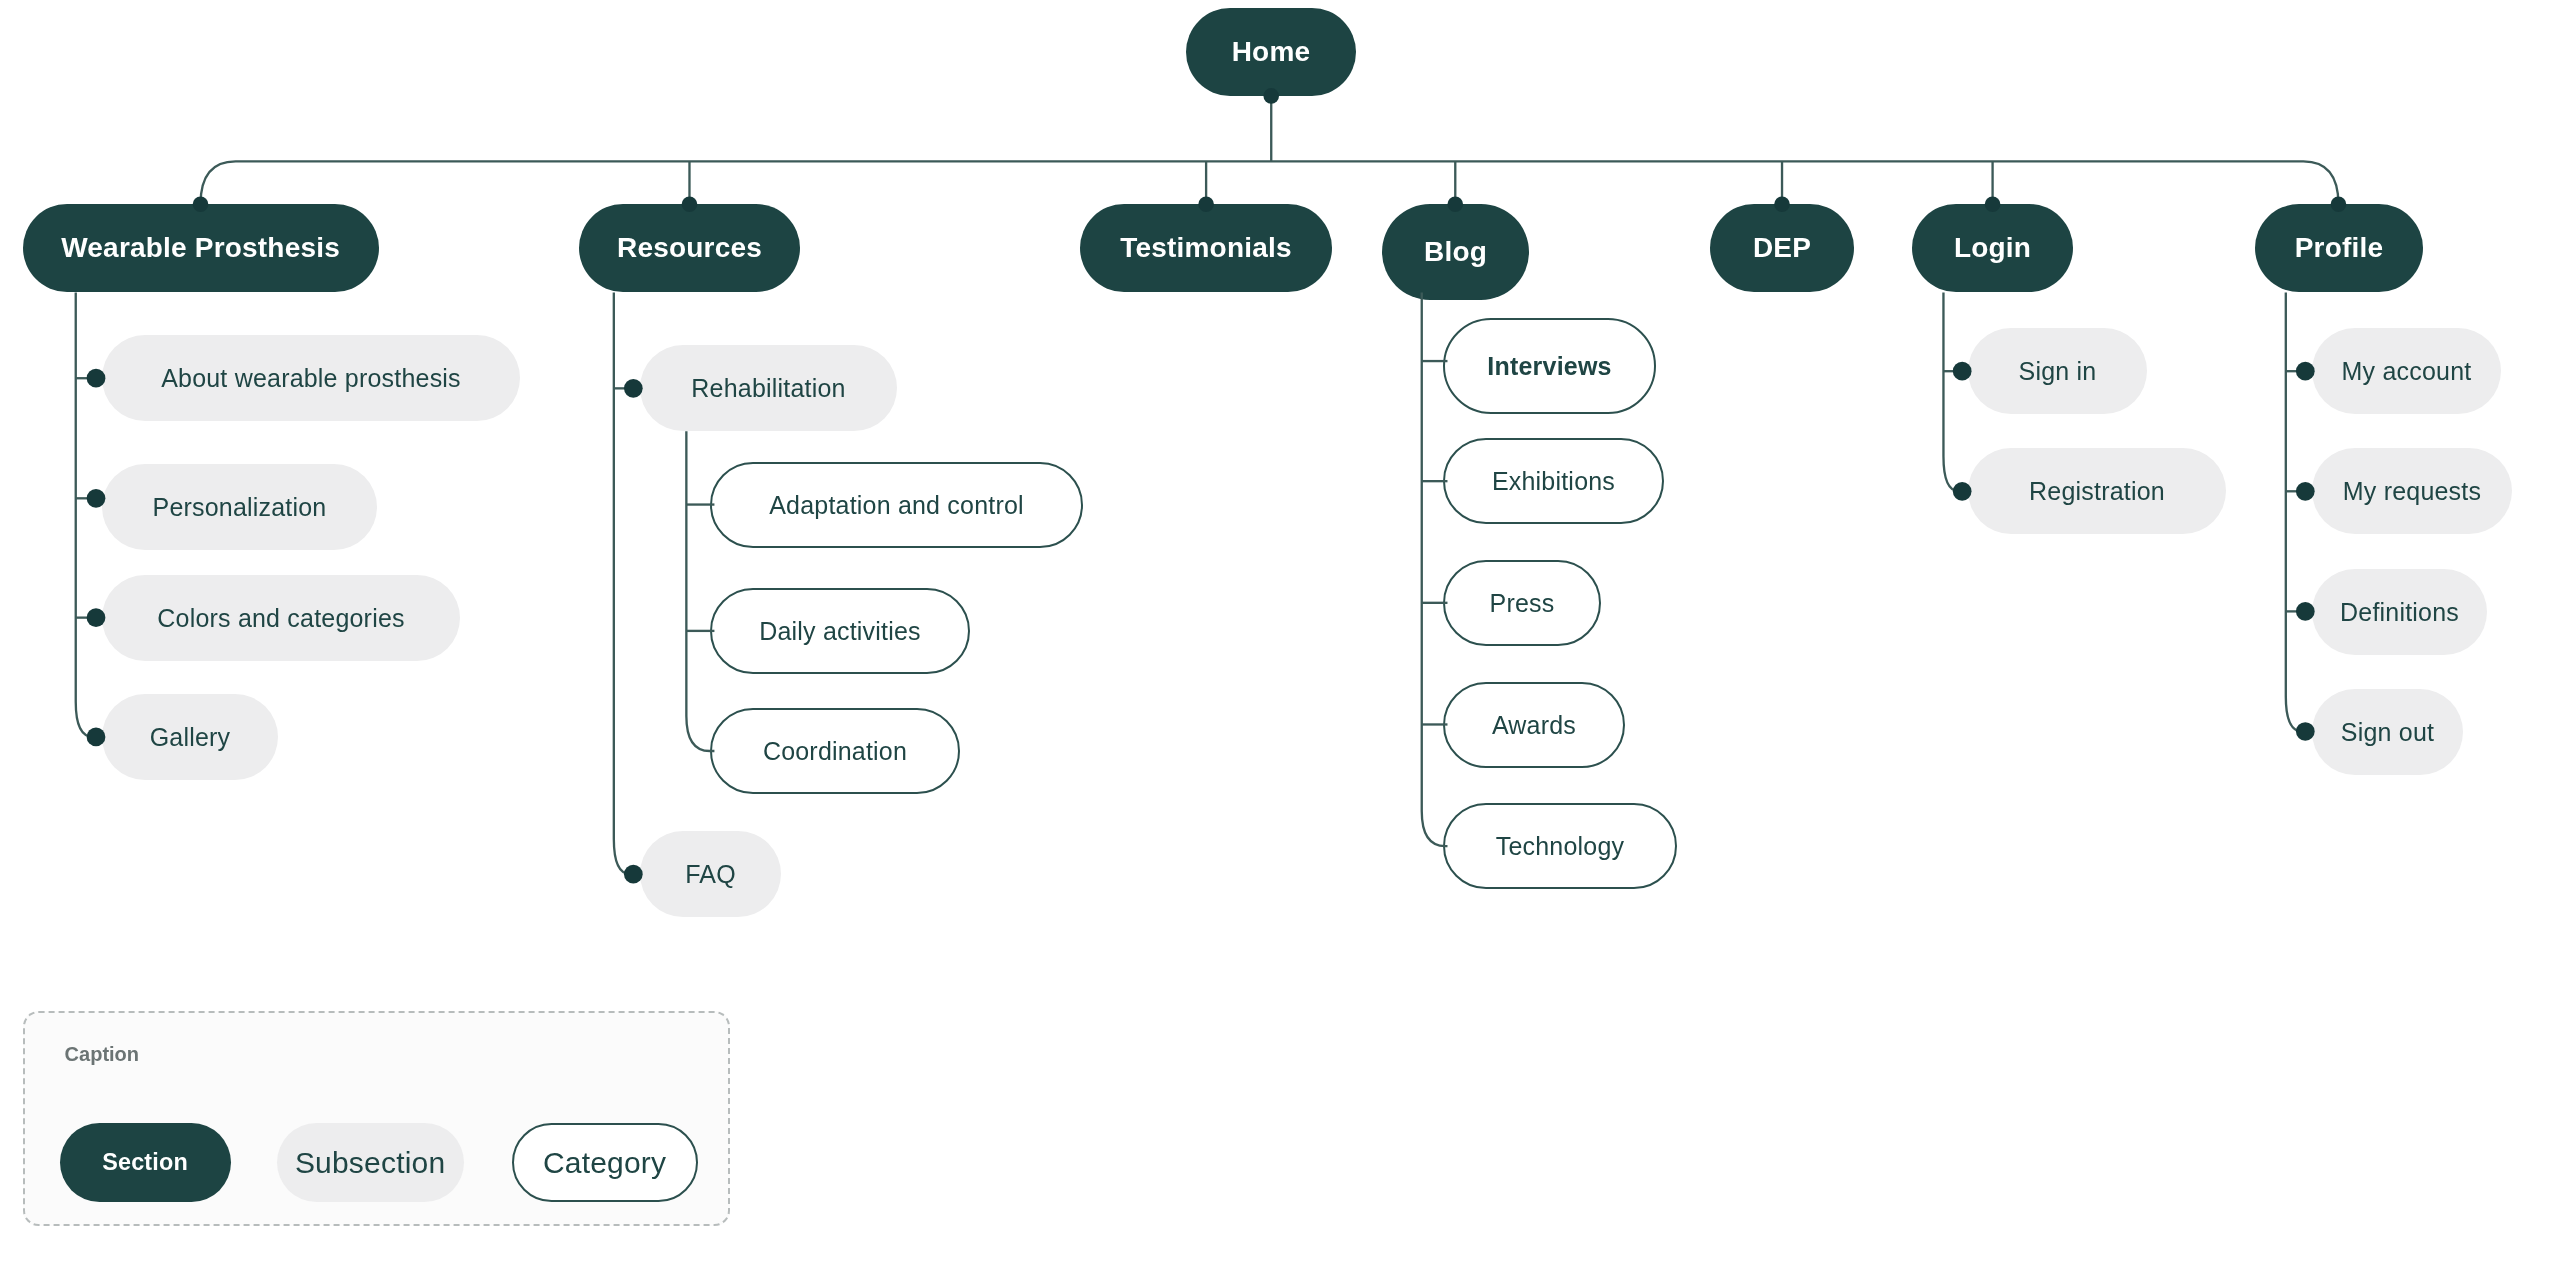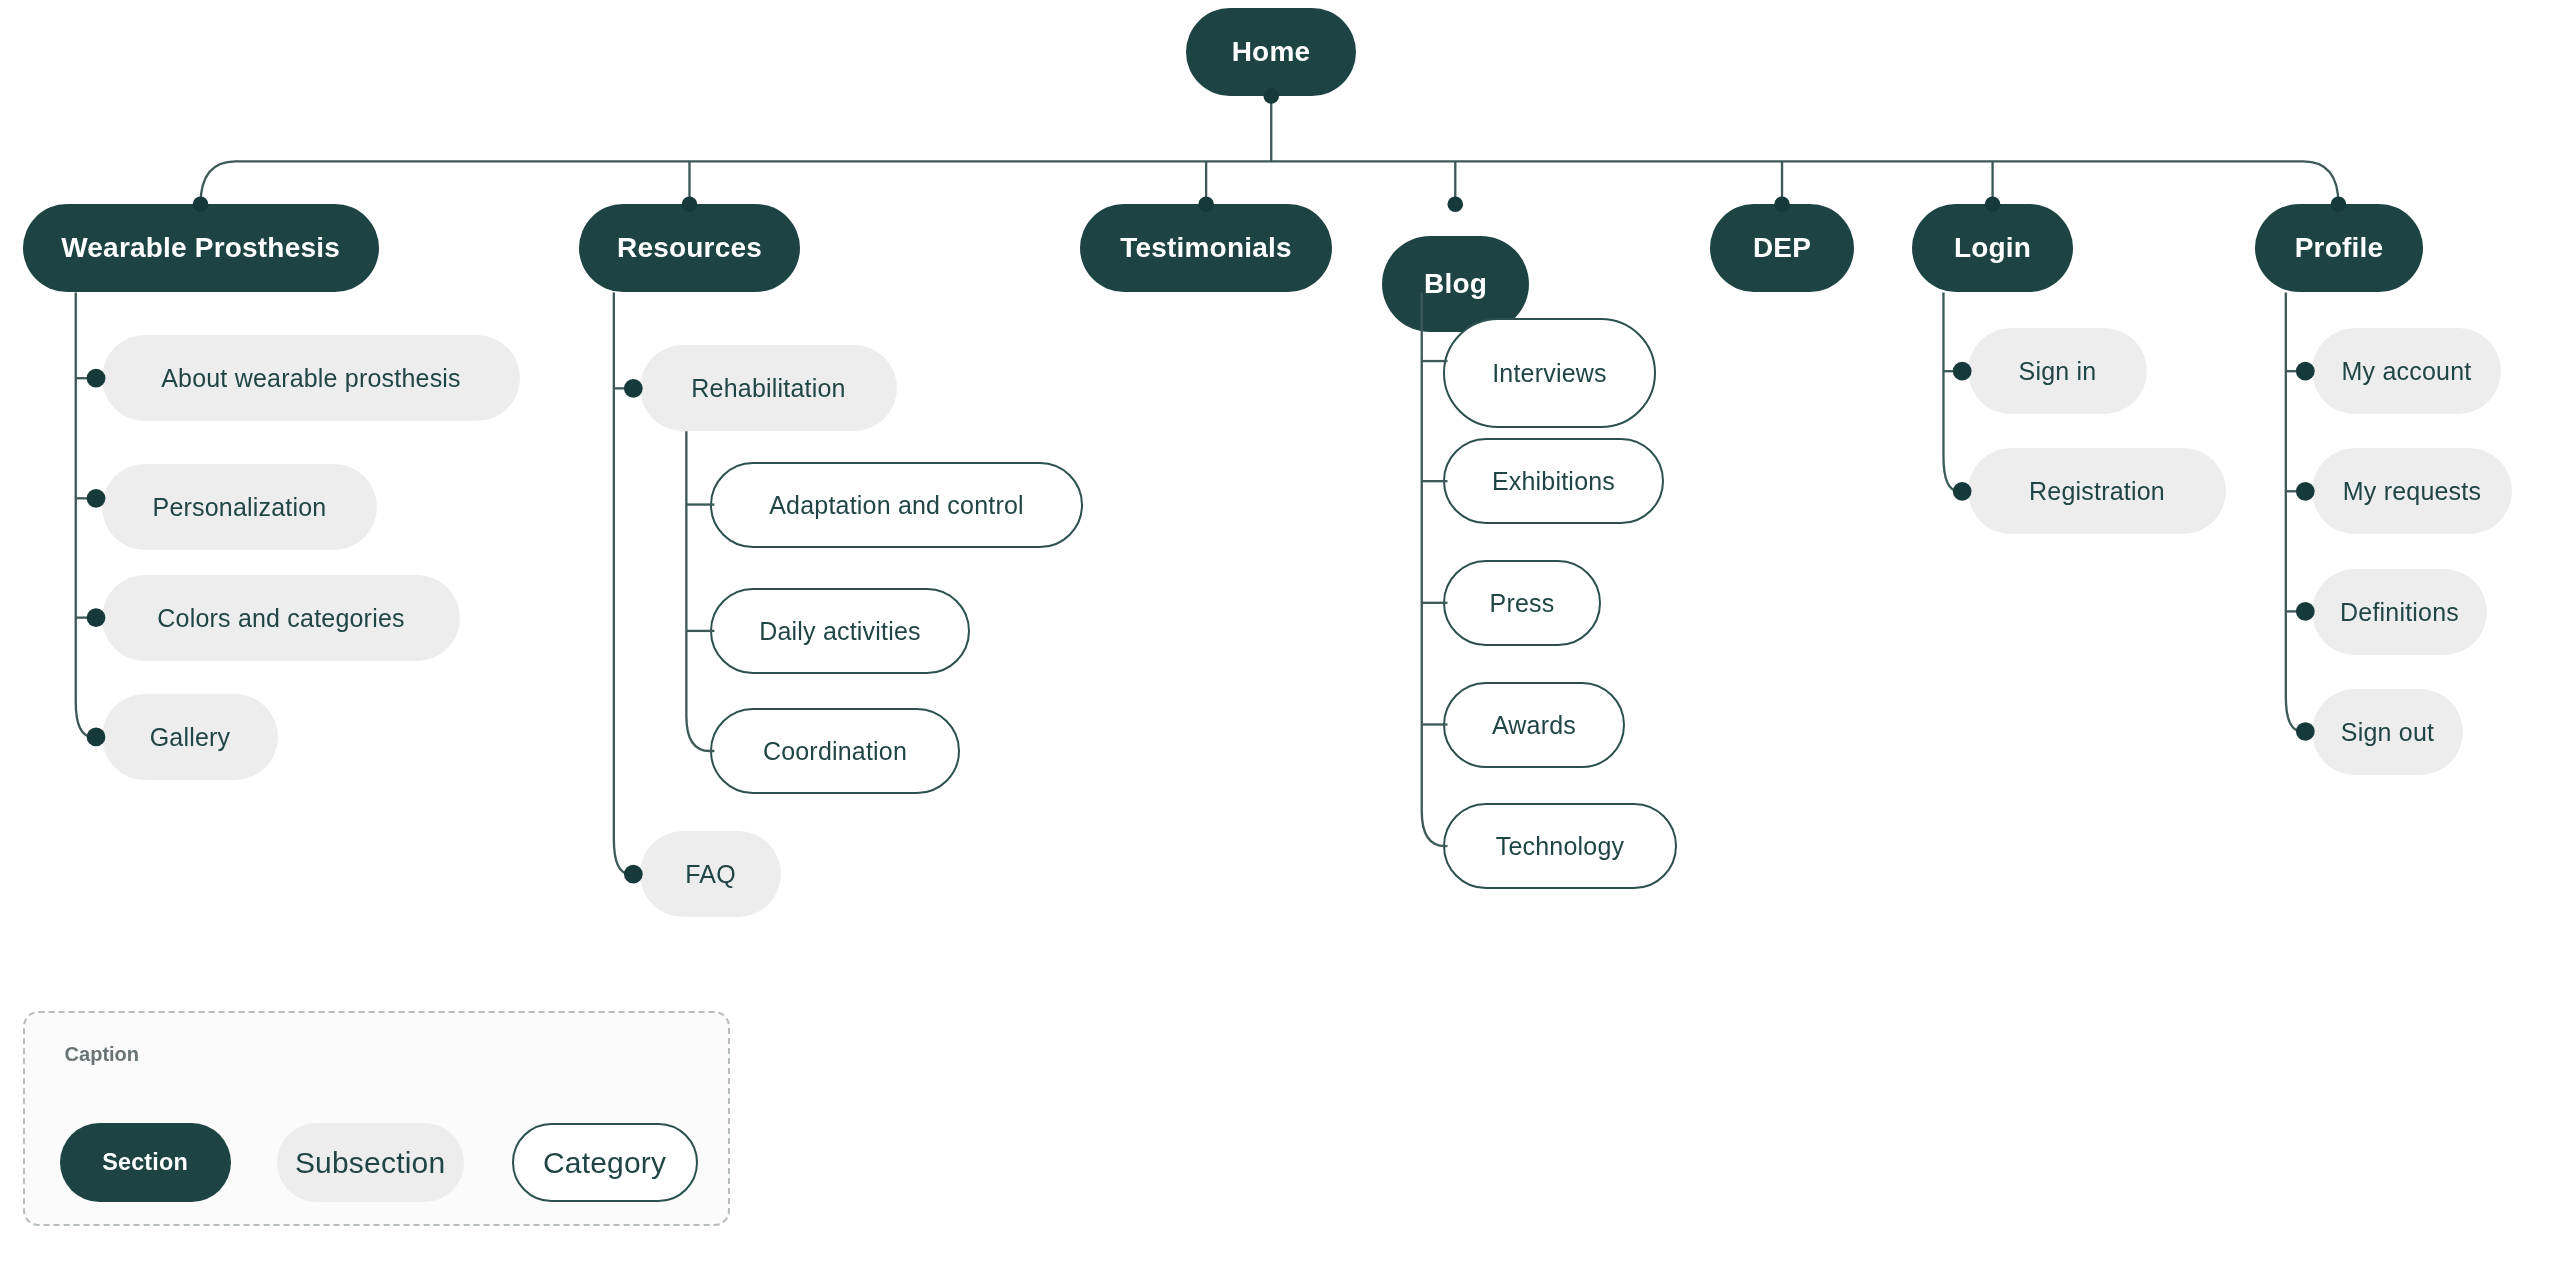--- a/index.html
+++ b/index.html
@@ -86,22 +86,22 @@
     <div class="pill subsection" style="left: 102px; top: 455px; width: 275px; height: 86px; margin-top: 9px;">Personalization</div>
     <div class="pill subsection" style="left: 102px; top: 575px; width: 358px; height: 86px;">Colors and categories</div>
     <div class="pill subsection" style="left: 102px; top: 694px; width: 176px; height: 86px;">Gallery</div>
     <div class="pill section" style="left: 579px; top: 204px; width: 221px; height: 88px;">Resources</div>
     <div class="pill subsection" style="left: 640px; top: 345px; width: 257px; height: 86px;">Rehabilitation</div>
     <div class="pill category" style="left: 710px; top: 462px; width: 373px; height: 86px;">Adaptation and control</div>
     <div class="pill category" style="left: 710px; top: 588px; width: 260px; height: 86px;">Daily activities</div>
     <div class="pill category" style="left: 710px; top: 708px; width: 250px; height: 86px;">Coordination</div>
     <div class="pill subsection" style="left: 640px; top: 831px; width: 141px; height: 86px;">FAQ</div>
     <div class="pill section" style="left: 1080px; top: 204px; width: 252px; height: 88px;">Testimonials</div>
-    <div class="pill section" style="left: 1382px; top: 204px; width: 147px; height: 96px; margin-top: 32px;">Blog</div>
-    <div class="pill category" style="left: 1443px; top: 318px; width: 213px; height: 110px;">Interviews</div>
+    <div class="pill section" style="left: 1382px; top: 204px; width: 147px; height: 96px;">Blog</div>
+    <div class="pill category" style="left: 1443px; top: 318px; width: 213px; height: 96px; font-weight: bold;">Interviews</div>
     <div class="pill category" style="left: 1443px; top: 438px; width: 221px; height: 86px;">Exhibitions</div>
     <div class="pill category" style="left: 1443px; top: 560px; width: 158px; height: 86px;">Press</div>
     <div class="pill category" style="left: 1443px; top: 682px; width: 182px; height: 86px;">Awards</div>
     <div class="pill category" style="left: 1443px; top: 803px; width: 234px; height: 86px;">Technology</div>
     <div class="pill section" style="left: 1710px; top: 204px; width: 144px; height: 88px;">DEP</div>
     <div class="pill section" style="left: 1912px; top: 204px; width: 161px; height: 88px;">Login</div>
     <div class="pill subsection" style="left: 1968px; top: 328px; width: 179px; height: 86px;">Sign in</div>
     <div class="pill subsection" style="left: 1968px; top: 448px; width: 258px; height: 86px;">Registration</div>
     <div class="pill section" style="left: 2255px; top: 204px; width: 168px; height: 88px;">Profile</div>
     <div class="pill subsection" style="left: 2312px; top: 328px; width: 189px; height: 86px;">My account</div>

